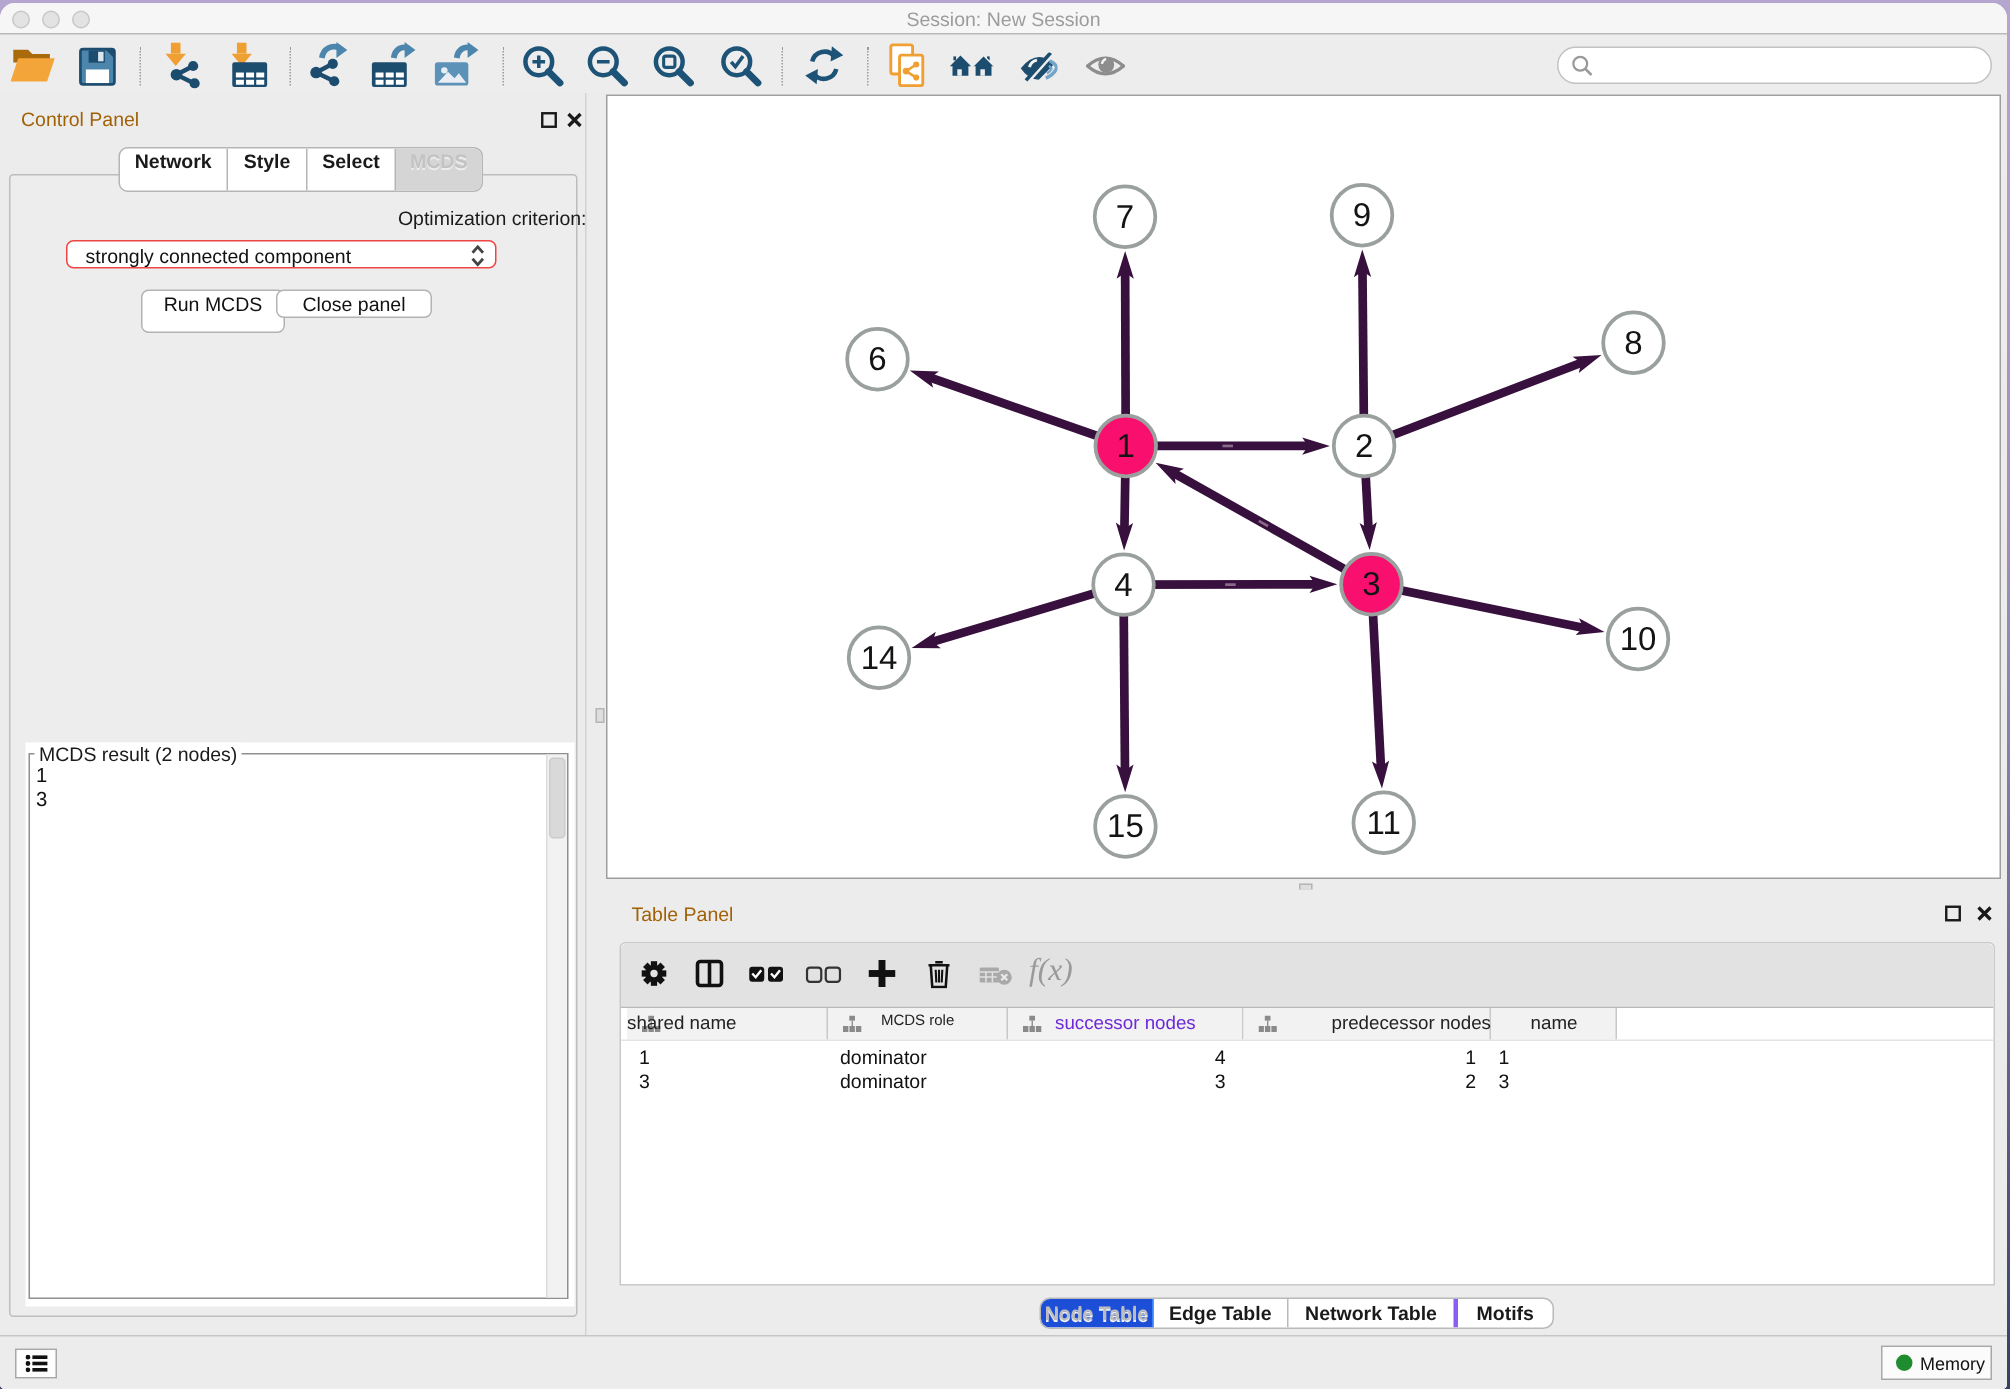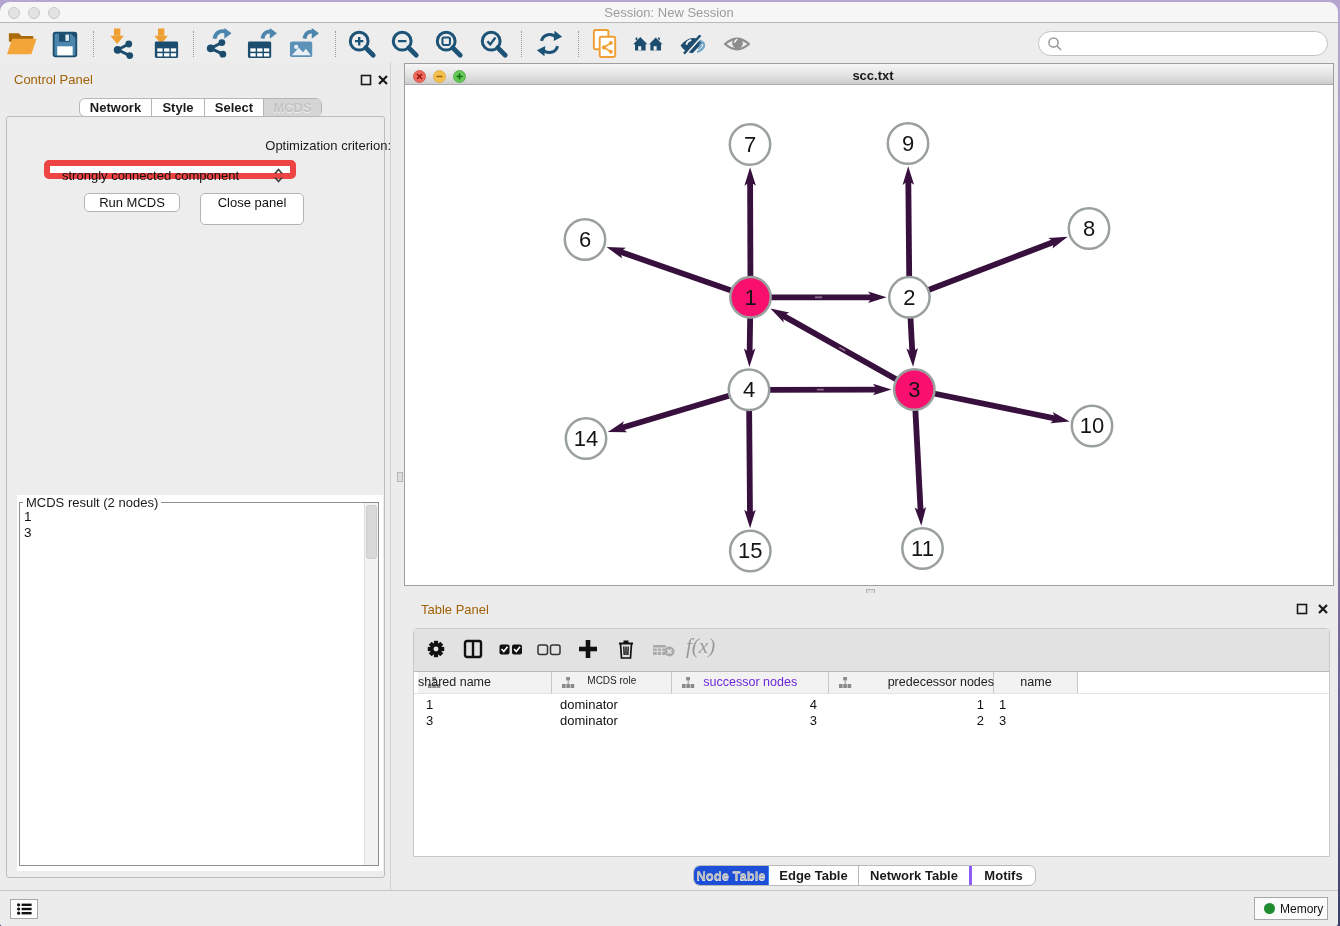--- a/index.html
+++ b/index.html
@@ -157,66 +157,51 @@
   <div class="hdrtxt" style="left:14px;top:72px">Control Panel</div>
   <svg width="12" height="12" style="position:absolute;left:360px;top:74px" viewBox="0 0 12 12">
         <rect x="1.5" y="1.5" width="9" height="9" fill="none" stroke="#1a1a1a" stroke-width="1.6"></rect>
       </svg>
   <svg width="12" height="12" style="position:absolute;left:377px;top:74px" viewBox="0 0 12 12">
         <path d="M2 2 L10 10 M10 2 L2 10" stroke="#1a1a1a" stroke-width="2.2"></path>
       </svg>
 
   <div style="position:absolute;left:6px;top:116px;width:379px;height:762px;background:#ededed;border:1px solid #bdbdbd;border-radius:3px"></div>
 
-  <div style="position:absolute;left:79px;top:98px;width:243px;height:19px;background:#fff;border:1px solid #b5b5b5;border-radius:6px;overflow:hidden;display:flex">
+  <div style="position:absolute;left:79px;top:98px;width:243px;height:30px;background:#fff;border:1px solid #b5b5b5;border-radius:6px;overflow:hidden;display:flex">
     <div class="seg" style="flex:0 0 72px;border-right:1px solid #b5b5b5;line-height:18px">Network</div>
     <div class="seg" style="flex:0 0 53px;border-right:1px solid #b5b5b5;line-height:18px">Style</div>
     <div class="seg" style="flex:0 0 59px;border-right:1px solid #b5b5b5;line-height:18px">Select</div>
     <div class="seg" style="flex:1;color:#c3c3c3;background:#d5d5d5;line-height:18px;text-shadow:0 1px 0 #ededed">MCDS</div>
   </div>
 
   <div style="position:absolute;left:0;top:138px;width:391px;text-align:right;font-size:13px;color:#1a1a1a">Optimization criterion:</div>
 
-  <div style="position:absolute;left:44px;top:160px;width:252px;height:19px;background:#fff;border:6px solid #ef4444;border-radius:5px">
+  <div style="position:absolute;left:44px;top:160px;width:287px;height:19px;background:#fff;border:1px solid #ef4444;border-radius:5px">
     <div style="position:absolute;left:12px;top:2px;font-size:13px;color:#111">strongly connected component</div>
     <svg width="11" height="15" style="position:absolute;right:6px;top:2px" viewBox="0 0 11 15">
           <path d="M2 5.5 L5.5 1.5 L9 5.5" stroke="#444" fill="none" stroke-width="1.8"></path>
           <path d="M2 9.5 L5.5 13.5 L9 9.5" stroke="#444" fill="none" stroke-width="1.8"></path>
         </svg>
   </div>
 
-  <div class="btn" style="left:84px;top:193px;width:96px;height:19px;line-height:18px">Run MCDS</div>
-  <div class="btn" style="left:200px;top:193px;width:104px;height:32px;line-height:18px">Close panel</div>
+  <div class="btn" style="left:94px;top:193px;width:96px;height:29px;line-height:18px">Run MCDS</div>
+  <div class="btn" style="left:184px;top:193px;width:104px;height:19px;line-height:18px">Close panel</div>
 
   <div style="position:absolute;left:17px;top:495px;width:366px;height:376px;background:#fff"></div>
   <div style="position:absolute;left:19px;top:502px;width:360px;height:364px;border:1px solid #8f8f8f"></div>
   <div style="position:absolute;left:23px;top:495px;background:#fff;padding:0 3px;font-size:13px;color:#1a1a1a">MCDS result (2 nodes)</div>
   <div style="position:absolute;left:24px;top:509px;font-size:13.5px;color:#111;line-height:16px">1<br>3</div>
   <div style="position:absolute;left:364px;top:503px;width:14px;height:362px;background:#f2f2f2;border-left:1px solid #dcdcdc"></div>
   <div style="position:absolute;left:366px;top:505px;width:11px;height:54px;background:#d9d9d9;border:1px solid #cccccc;border-radius:3px"></div>
 
   <div style="position:absolute;left:397px;top:472px;width:6px;height:10px;background:#dedede;border:1px solid #b5b5b5"></div>
   <div style="position:absolute;left:866px;top:589px;width:9px;height:5px;background:#dedede;border:1px solid #b5b5b5"></div>
 
   <div style="position:absolute;left:404px;top:63px;width:930px;height:523px;border:1px solid #9e9e9e;background:#fff">
-    <div style="position:absolute;left:0;top:0;width:100%;height:21px;background:linear-gradient(180deg,#f6f6f6 0%,#e3e3e3 55%,#cdcdcd 100%);border-bottom:1px solid #ababab">
-      <div style="position:absolute;top:4px;left:4px;width:100%;text-align:center;font-size:13px;font-weight:600;color:#1a1a1a">scc.txt</div>
-      <svg width="13" height="13" style="position:absolute;left:8px;top:6px" viewBox="0 0 13 13">
-            <circle cx="6.5" cy="6.5" r="6" fill="#ee6a5f" stroke="#d44a3d" stroke-width="0.8"></circle>
-            <path d="M4 4 L9 9 M9 4 L4 9" stroke="#8c1309" stroke-width="1.4"></path>
-          </svg>
-      <svg width="13" height="13" style="position:absolute;left:28px;top:6px" viewBox="0 0 13 13">
-            <circle cx="6.5" cy="6.5" r="6" fill="#f5bf4f" stroke="#dda935" stroke-width="0.8"></circle>
-            <path d="M3.5 6.5 L9.5 6.5" stroke="#96610b" stroke-width="1.5"></path>
-          </svg>
-      <svg width="13" height="13" style="position:absolute;left:48px;top:6px" viewBox="0 0 13 13">
-            <circle cx="6.5" cy="6.5" r="6" fill="#64c757" stroke="#4aa73c" stroke-width="0.8"></circle>
-            <path d="M3.5 6.5 L9.5 6.5 M6.5 3.5 L6.5 9.5" stroke="#0d6e0d" stroke-width="1.5"></path>
-          </svg>
-    </div>
     <svg width="928" height="501" style="position:absolute;left:0;top:21px" font-family="Liberation Sans, sans-serif">
           <line x1="345.5" y1="212.3" x2="345.1" y2="95.3" stroke="#38103d" stroke-width="5.8"></line>
 <polygon points="345.1,82.3 350.9,100.8 345.1,96.8 339.4,100.8" fill="#38103d"></polygon>
 <line x1="345.5" y1="212.3" x2="213.8" y2="166.3" stroke="#38103d" stroke-width="5.8"></line>
 <polygon points="201.5,162.0 220.9,162.7 215.2,166.8 217.1,173.5" fill="#38103d"></polygon>
 <line x1="345.5" y1="212.3" x2="468.6" y2="212.3" stroke="#38103d" stroke-width="5.8"></line>
 <polygon points="481.6,212.3 463.1,218.1 467.1,212.3 463.1,206.6" fill="#38103d"></polygon>
 <rect x="410.0" y="211.4" width="7" height="1.8" fill="#a588a5" opacity="0.75" transform="rotate(0.0 413.5 212.3)"></rect>
 <line x1="345.5" y1="212.3" x2="344.6" y2="269.0" stroke="#38103d" stroke-width="5.8"></line>
 <polygon points="344.4,282.0 338.9,263.4 344.6,267.5 350.4,263.6" fill="#38103d"></polygon>

